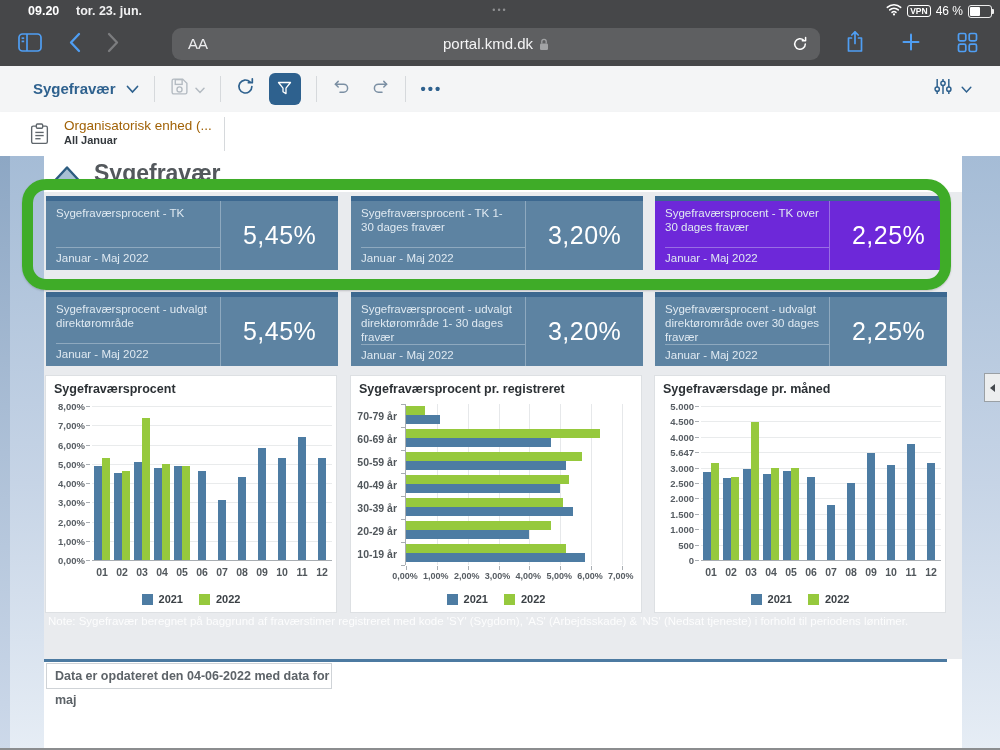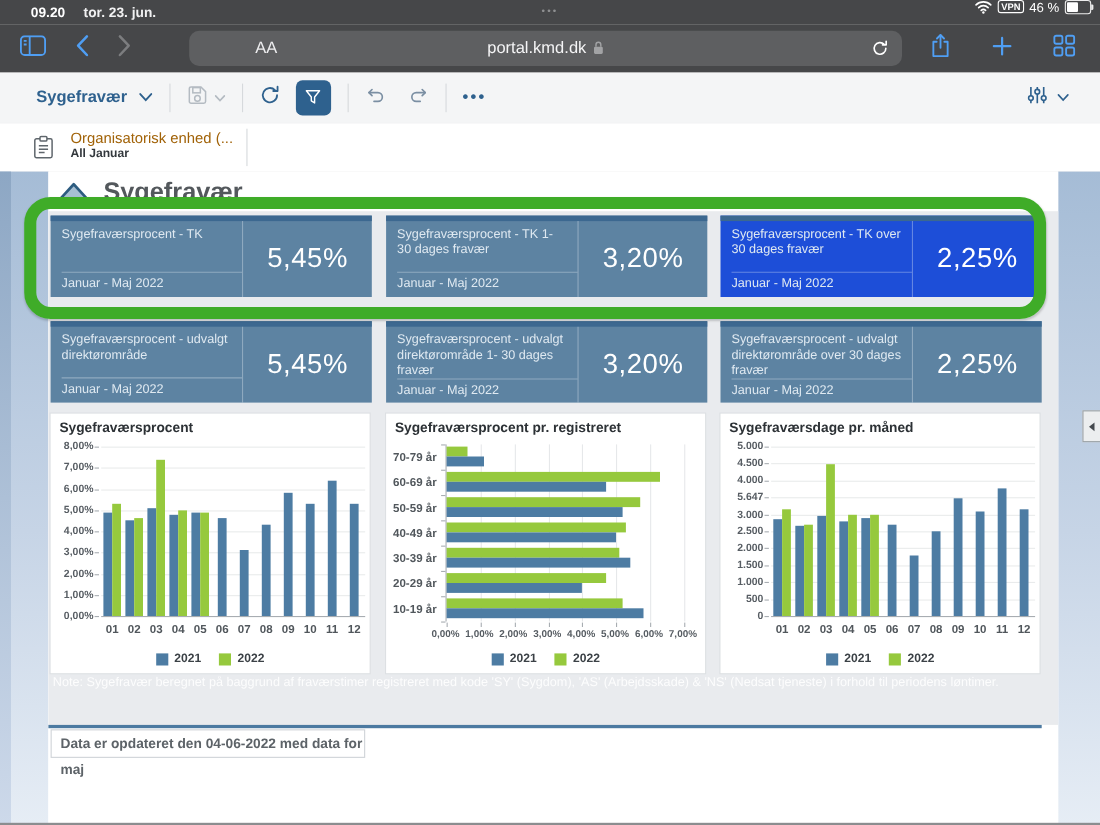--- a/index.html
+++ b/index.html
@@ -6,30 +6,30 @@
   .page{position:relative;width:1000px;height:750px;overflow:hidden;
         font-family:"Liberation Sans",sans-serif;background:#fff;}
 
   
   .status-bar{position:absolute;left:0;top:0;width:1000px;height:22px;background:#464749;
               color:#fff;font-size:12.5px;}
   .sb-time{position:absolute;left:28px;top:4px;font-weight:bold;}
   .sb-date{position:absolute;left:76px;top:4px;font-weight:bold;color:#f1f1f2;}
   .sb-dots{position:absolute;left:0;right:0;top:5px;text-align:center;color:#8e8f91;
            font-size:9px;letter-spacing:2px;}
-  .sb-right{position:absolute;right:8px;top:0;height:22px;display:flex;align-items:flex-start;gap:5px;}
+  .sb-right{position:absolute;right:8px;top:0;height:22px;display:flex;align-items:center;gap:5px;}
   .vpn-badge{font-size:8.5px;border:1px solid #fff;border-radius:3px;padding:0 2px;line-height:10px;font-weight:bold;}
   .battery{position:relative;width:22px;height:11px;border:1px solid rgba(255,255,255,.9);border-radius:3px;}
   .battery-fill{position:absolute;left:1px;top:1px;bottom:1px;width:46%;background:#fff;border-radius:1px;}
   .battery-tip{position:absolute;right:-3px;top:3px;width:2px;height:5px;background:rgba(255,255,255,.9);border-radius:0 1px 1px 0;}
 
   .safari-bar{position:absolute;left:0;top:22px;width:1000px;height:44px;background:#464749;}
   .sf-left{position:absolute;left:18px;top:0;height:44px;display:flex;align-items:center;gap:26px;}
   .addr{position:absolute;left:172px;top:6px;width:648px;height:32px;background:#5e5f61;border-radius:9px;}
-  .addr-aa{position:absolute;left:16px;top:7px;color:#ededef;font-size:15px;margin-left:44px;}
+  .addr-aa{position:absolute;left:16px;top:7px;color:#ededef;font-size:15px;}
   .addr-url{position:absolute;left:0;right:0;top:7px;text-align:center;color:#f5f5f6;font-size:15px;}
   .addr-lock{display:inline-block;vertical-align:-2px;margin-left:6px;}
   .addr-reload{position:absolute;right:12px;top:8px;}
   .sf-right{position:absolute;right:22px;top:0;height:44px;display:flex;align-items:center;gap:36px;}
 
   
   .app-toolbar{position:absolute;left:0;top:66px;width:1000px;height:46px;background:#f4f5f6;
                border-bottom:1px solid #dadde0;}
   .tb-left{position:absolute;left:33px;top:0;height:45px;display:flex;align-items:center;}
   .tb-title{font-size:15px;font-weight:bold;color:#2e618e;}
@@ -355,21 +355,21 @@
           <div class="kpi-body">
             <div class="kpi-left">
               <div class="kpi-title">Sygefraværsprocent - TK 1- 30 dages fravær</div>
               <div class="kpi-period">Januar - Maj 2022</div>
             </div>
             <div class="kpi-right">
                 <div class="kpi-value">3,20%</div>
               </div>
           </div>
         </div>
-        <div class="kpi-card" style="left: 611px; background: #1d4ed8;">
+        <div class="kpi-card" style="left: 611px; background: #6d28d9;">
           <div class="kpi-strip" style="background: rgb(60, 104, 144);"></div>
           <div class="kpi-body">
             <div class="kpi-left">
               <div class="kpi-title">Sygefraværsprocent - TK over 30 dages fravær</div>
               <div class="kpi-period">Januar - Maj 2022</div>
             </div>
             <div class="kpi-right">
                 <div class="kpi-value">2,25%</div>
               </div>
           </div>

